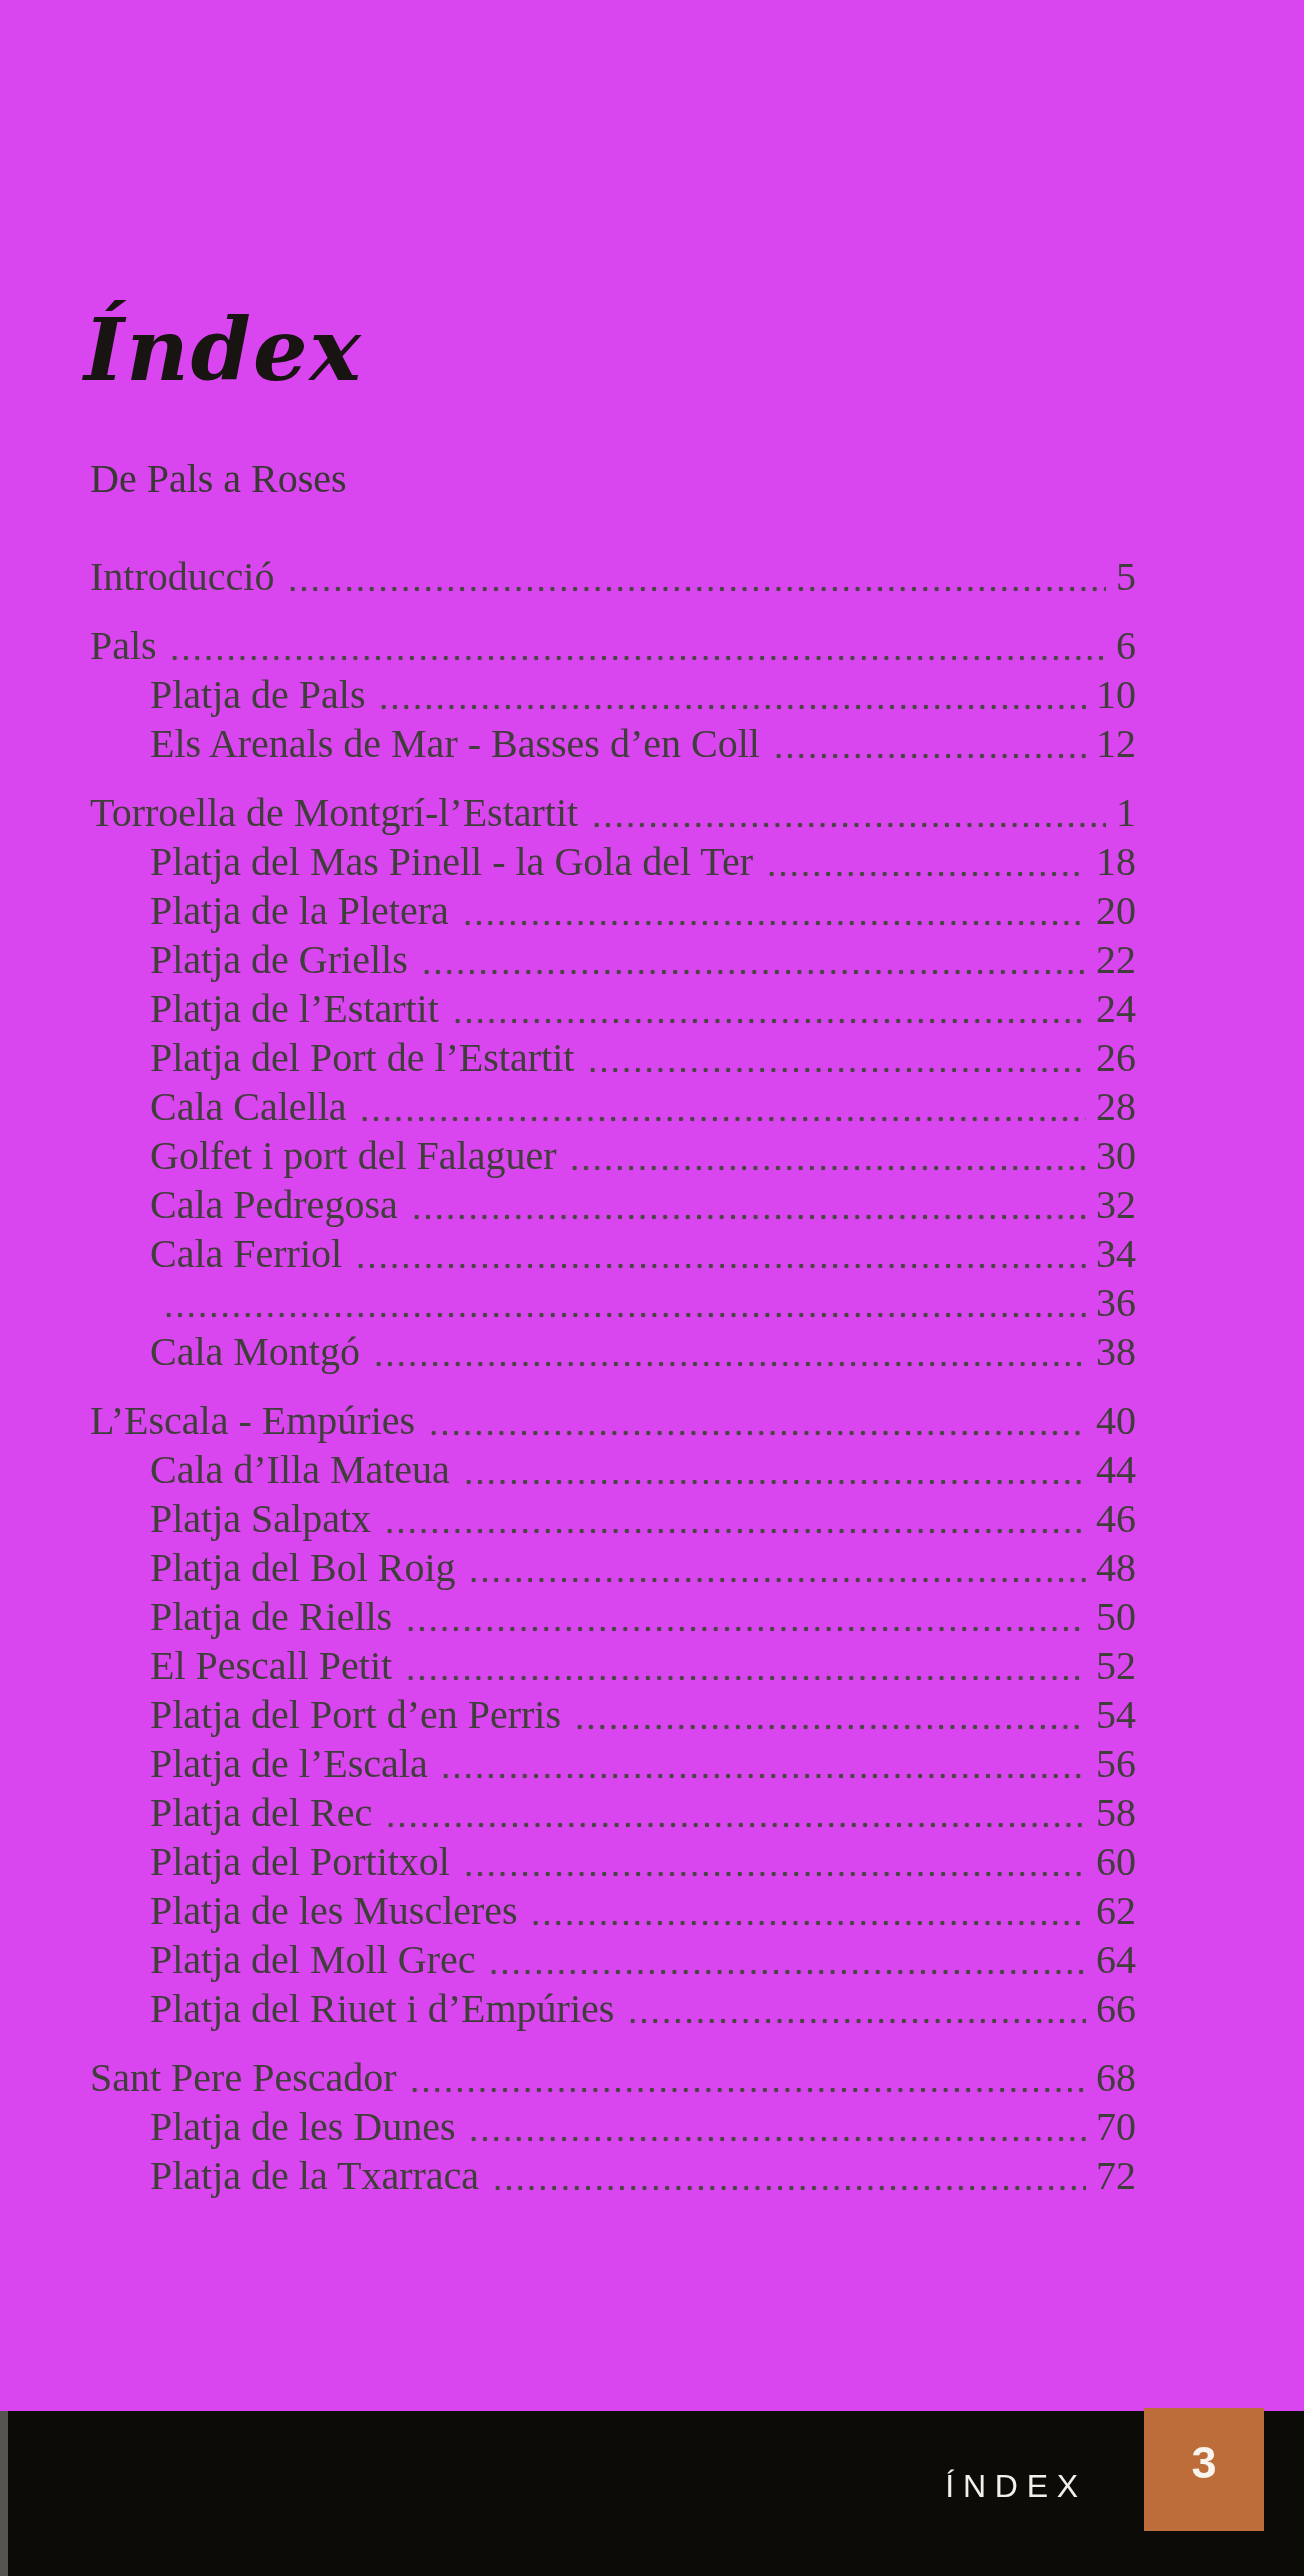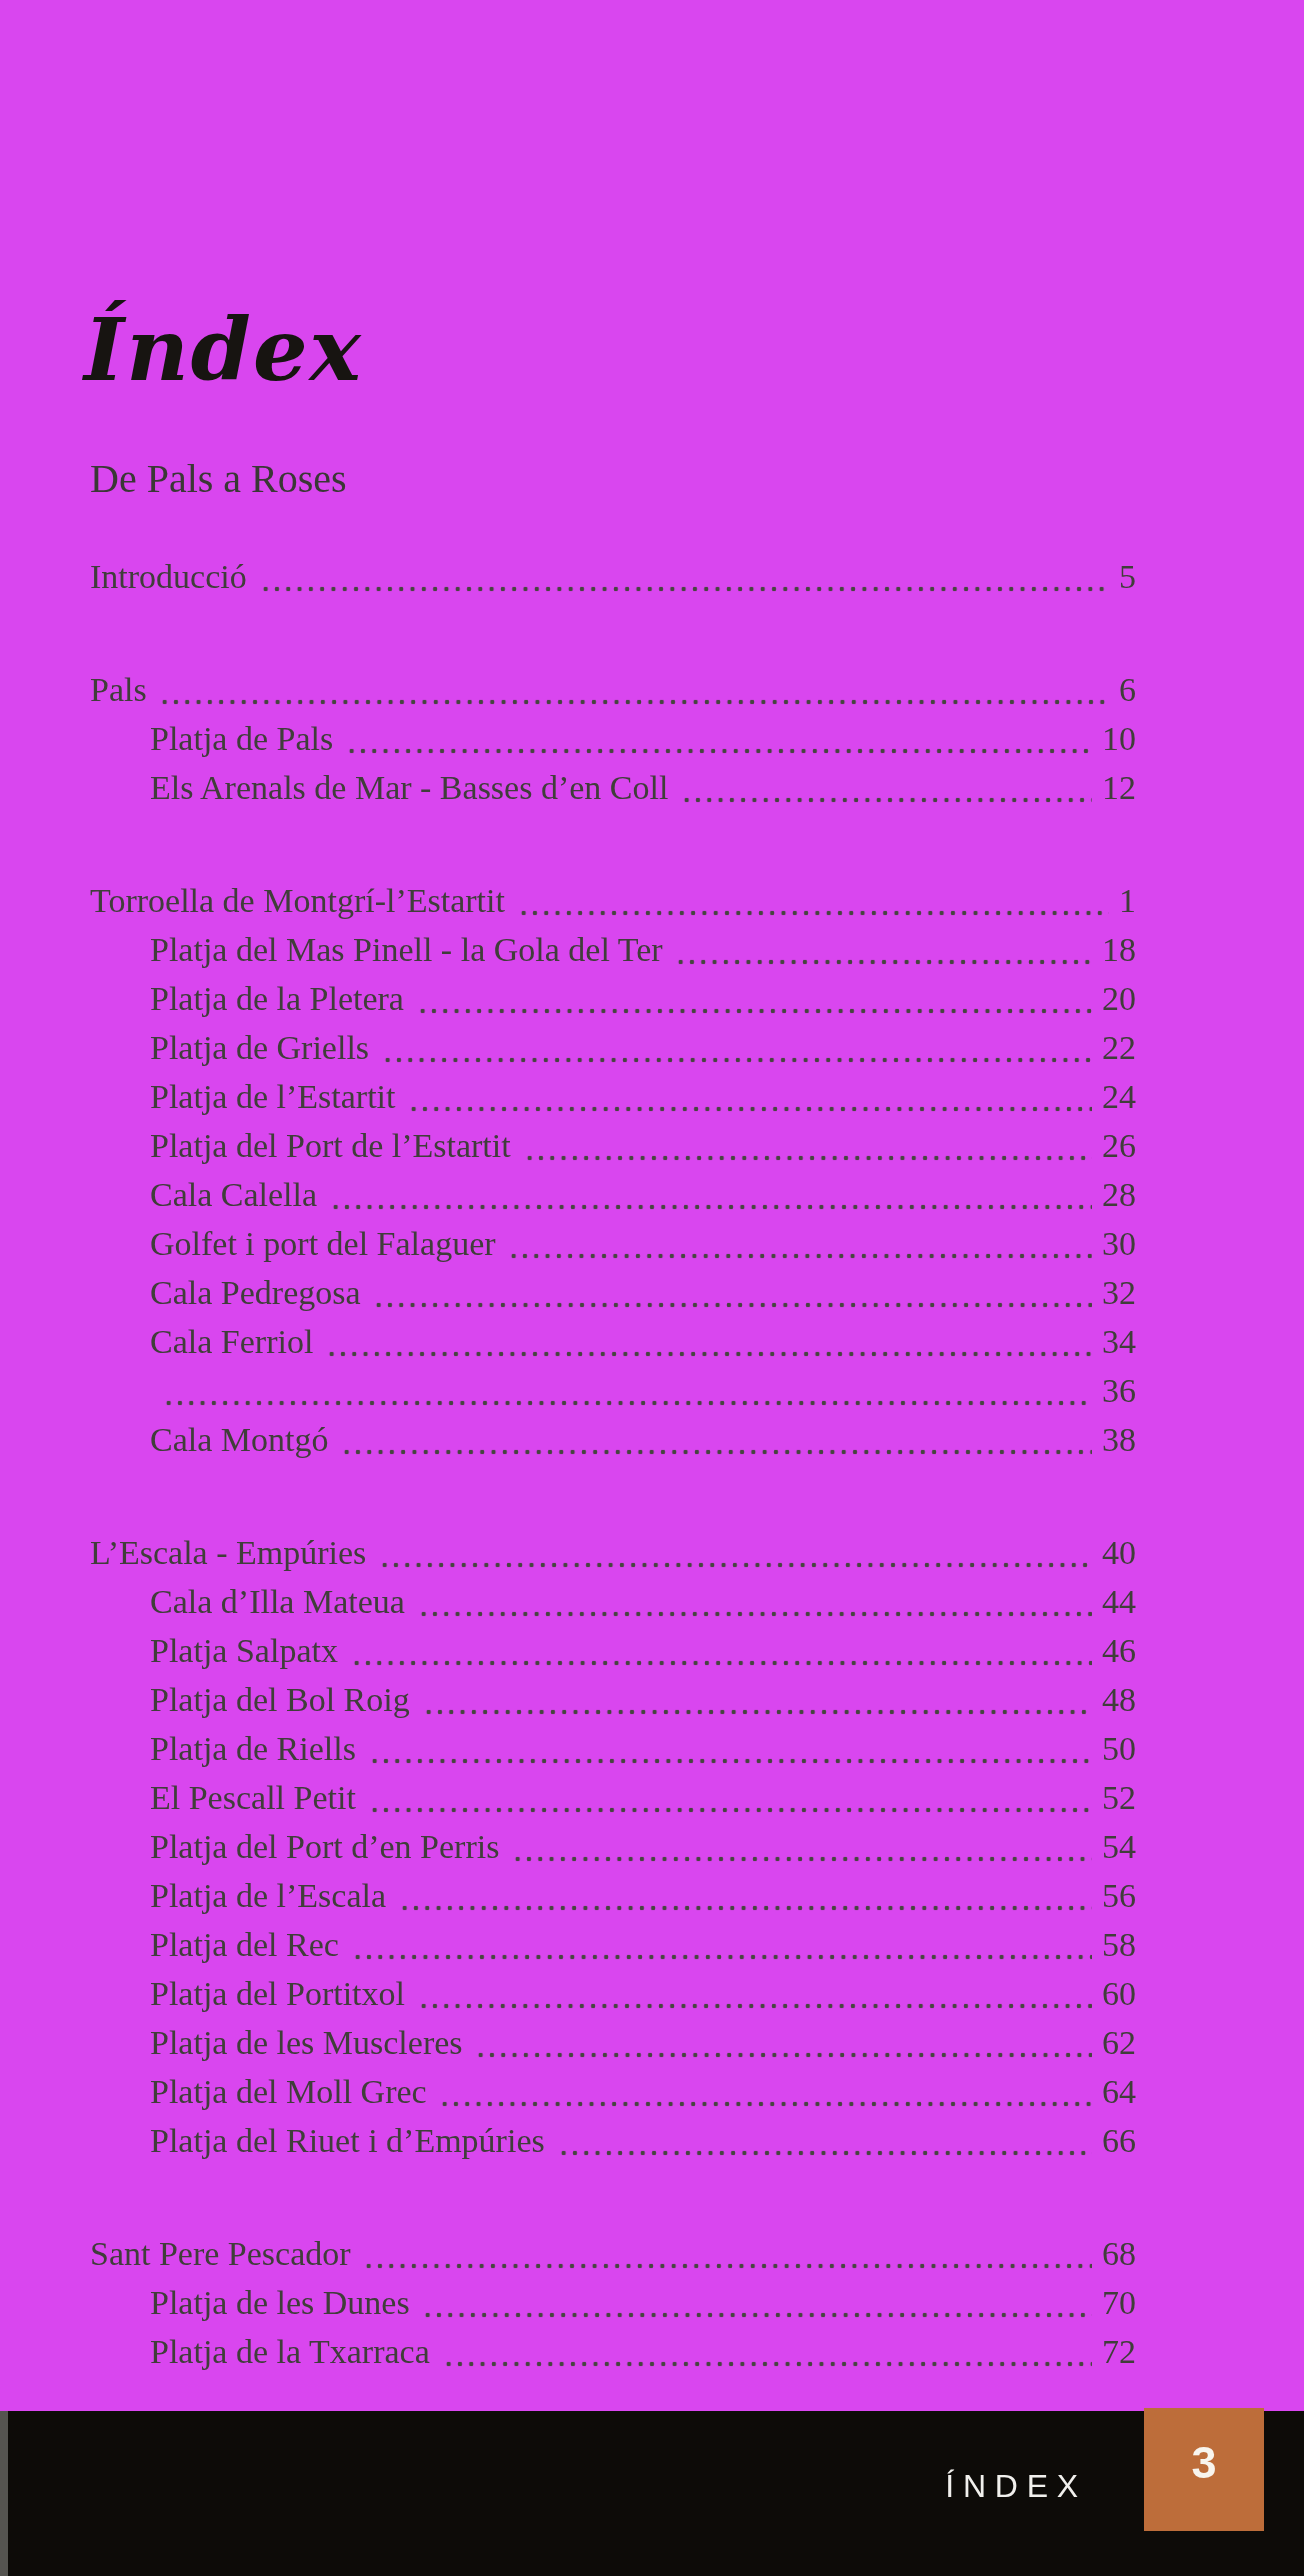--- a/index.html
+++ b/index.html
@@ -36,26 +36,26 @@
     line-height:49px;
     color:#3a3835;
   }
 
   
   .toc{
     position:absolute;
     left:90px; top:552px;
     width:1046px;
   }
-  .toc-group + .toc-group{ margin-top:64px; }
+  .toc-group + .toc-group{ margin-top:20px; }
   .toc-row{
     display:flex;
     align-items:baseline;
     height:49px;
-    font-size:34px;
+    font-size:40px;
     line-height:49px;
     color:#403e3a;
   }
   .toc-row.indent{ padding-left:60px; }
   .toc-label{ white-space:nowrap; }
   .toc-dots{
     flex:1 1 auto;
     height:5.9px;
     align-self:flex-end;
     margin:0 9.8px 8.8px 12.8px;

